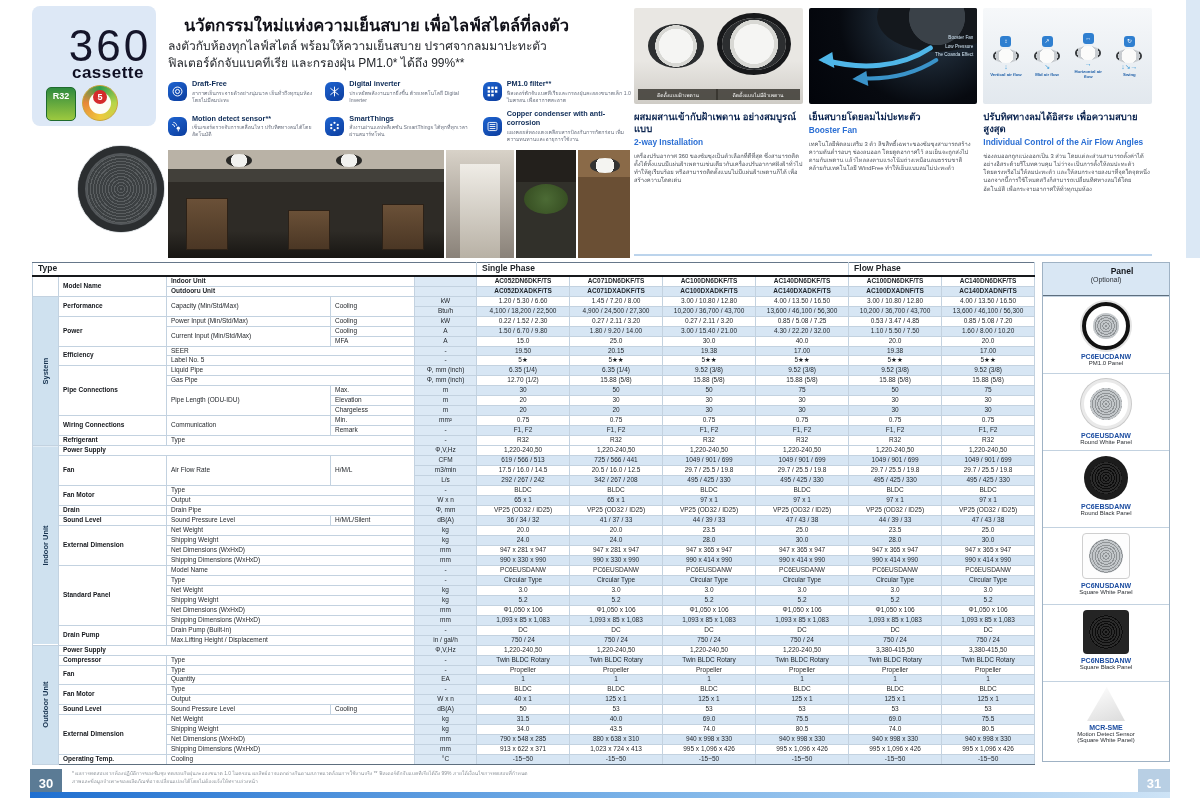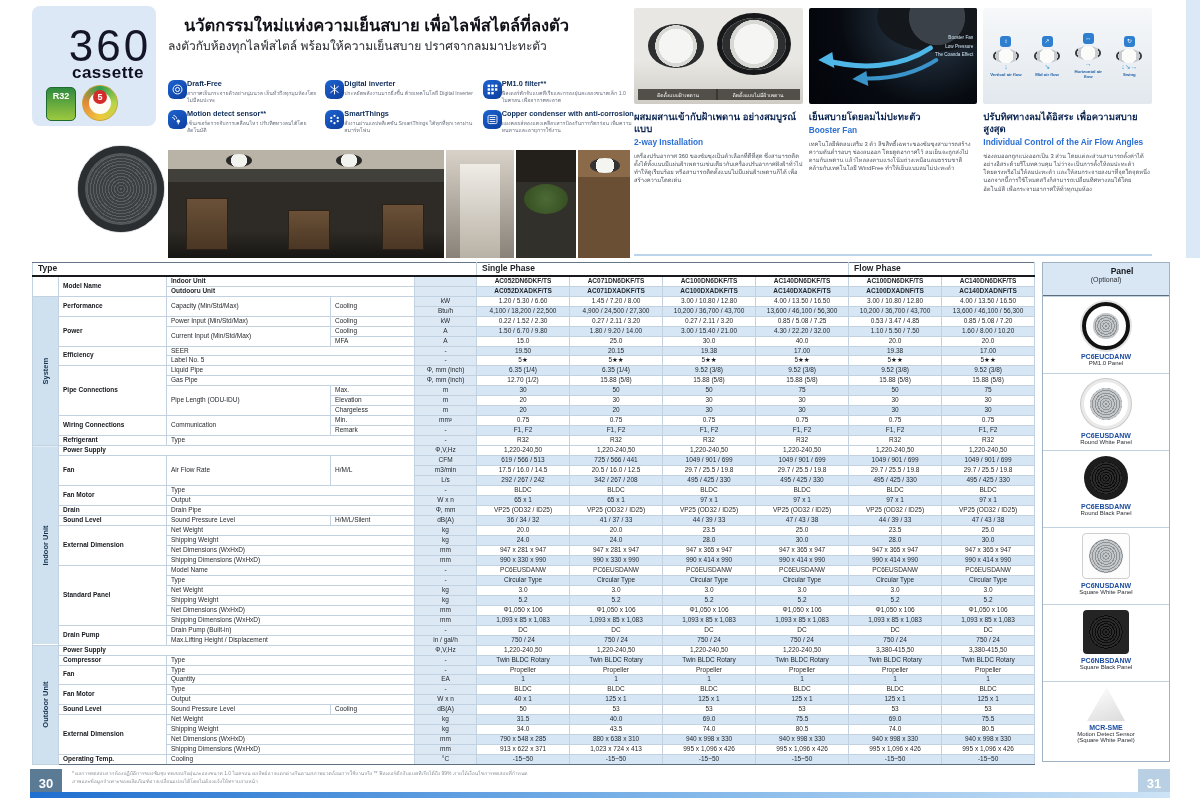--- a/index.html
+++ b/index.html
@@ -16,21 +16,21 @@
   .badge-label5 .inner{position:absolute;left:6px;top:6px;width:22px;height:22px;border-radius:50%;background:#fdfdf6;}
   .badge-label5 .five{position:absolute;left:10px;top:4px;width:14px;height:14px;border-radius:50%;background:#d42b2b;color:#fff;font-size:9px;font-weight:bold;display:flex;align-items:center;justify-content:center;}
   .product-circle{position:absolute;left:78px;top:146px;width:86px;height:86px;border-radius:50%;
       background:repeating-radial-gradient(circle at 50% 50%, #5a5e60 0 1px, #3c4042 1px 3px);
       box-shadow:inset 0 0 0 7px #2b2e30, inset 0 0 0 9px #53575a, 0 0 0 1px #d8dcdf;}
   
   .head-title{position:absolute;left:184px;top:12px;width:470px;font-size:16.5px;font-weight:bold;color:#101018;}
   .head-sub{position:absolute;left:168px;top:38px;width:470px;font-size:12px;color:#23262b;line-height:1.45;}
   
   .features{position:absolute;left:168px;top:80px;width:466px;display:grid;grid-template-columns:1fr 1fr 1fr;grid-row-gap:7px;grid-column-gap:6px;}
-  .feature{display:flex;}
+  .feature{display:flex;gap:5px;align-items:center;}
   .f-icon{flex:0 0 19px;width:19px;height:19px;border-radius:6px;background:linear-gradient(145deg,#1e64d0,#0c3d9e);display:flex;align-items:center;justify-content:center;}
   .f-icon svg{width:13px;height:13px;}
   .f-name{font-size:7.3px;font-weight:bold;color:#0d2b57;line-height:1.2;}
   .f-desc{font-size:5.2px;color:#6b7280;line-height:1.3;margin-top:1px;}
   
   .collage{position:absolute;left:168px;top:150px;width:462px;height:108px;display:flex;gap:2px;}
   .ph{position:relative;overflow:hidden;}
   .ph1{flex:0 0 276px;background:linear-gradient(180deg,#b9b2a6 0 18%,#42403a 18% 30%,#2e2b26 30% 75%,#171512 100%);}
   .ph1 .ceil-unit{position:absolute;top:4px;width:26px;height:13px;border-radius:50%;background:radial-gradient(circle,#f2f2ef 0 55%,#2a2a28 56% 100%);}
   .ph1 .shelf{position:absolute;bottom:8px;width:42px;height:52px;background:linear-gradient(180deg,#6b5138,#4a3624);box-shadow:inset 0 0 0 1px #2c2117;}
@@ -119,20 +119,21 @@
       <div class="inner"></div>
       <div class="five">5</div>
     </div>
   </div>
 </div>
 <div class="product-circle"></div>
 
 <div class="head-title">นวัตกรรมใหม่แห่งความเย็นสบาย เพื่อไลฟ์สไตล์ที่ลงตัว</div>
 <div class="head-sub">
   <div>ลงตัวกับห้องทุกไลฟ์สไตล์ พร้อมให้ความเย็นสบาย ปราศจากลมมาปะทะตัว</div>
+  <div>ฟิลเตอร์ดักจับแบคทีเรีย และกรองฝุ่น PM1.0* ได้ถึง 99%**</div>
 </div>
 
 <div class="features">
   <div class="feature">
     <div class="f-icon">
       <svg viewBox="0 0 16 16">
           <circle cx="8" cy="8" r="5.5" fill="none" stroke="#fff" stroke-width="1.2"></circle>
           <circle cx="8" cy="8" r="2.5" fill="none" stroke="#fff" stroke-width="1.2"></circle>
         </svg>
     </div>

